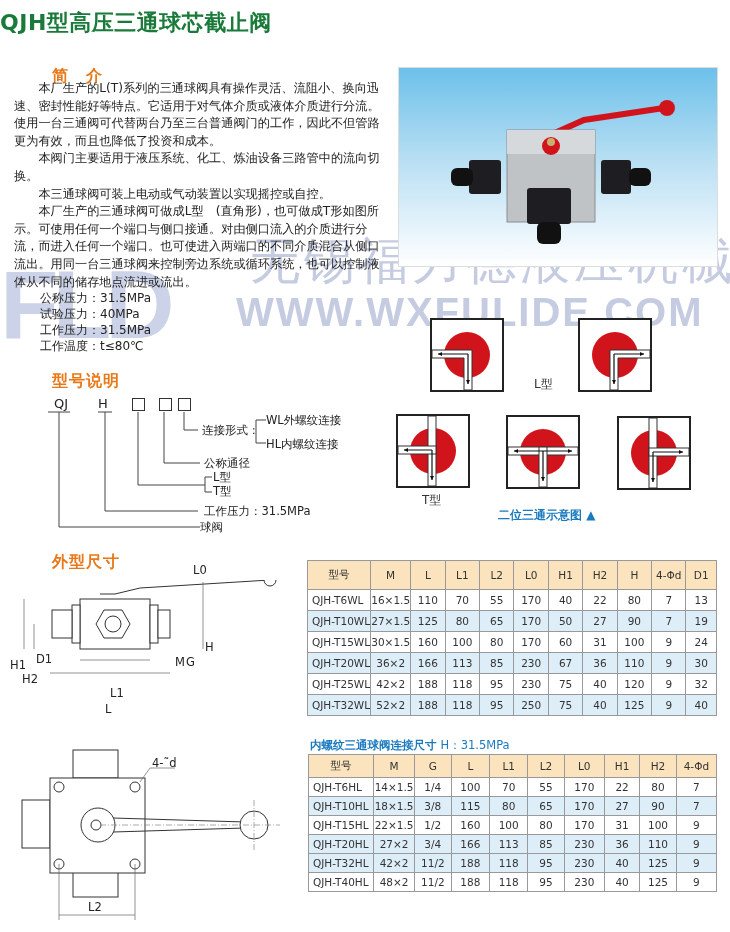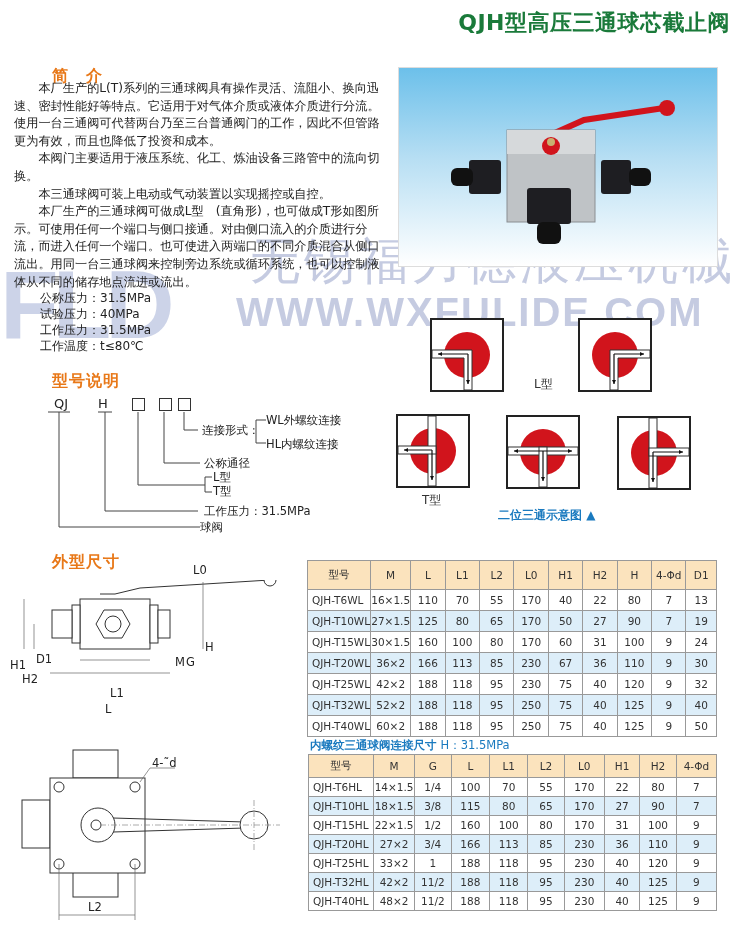--- a/index.html
+++ b/index.html
@@ -1,19 +1,19 @@
 <!DOCTYPE html>
 <html><head>
 <meta charset="utf-8">
 <style>
   html, body { margin:0; padding:0; background:#fff; }
   body { width:730px; height:932px; position:relative; overflow:hidden;
          font-family:"DejaVu Sans","Liberation Sans",sans-serif; color:#222; }
   .abs { position:absolute; }
-  .title { left:0; top:8px; width:730px; text-align:right; font-size:22px; font-weight:bold; color:#1a7a3a; letter-spacing:0.5px; }
+  .title { left:0; top:8px; width:730px; text-align:left; font-size:22px; font-weight:bold; color:#1a7a3a; letter-spacing:0.5px; }
   .sec-head { font-size:16px; font-weight:bold; color:#e87818; letter-spacing:1px; }
   .intro { left:14px; top:80px; width:372px; font-size:12.2px; line-height:17.6px; color:#222; }
   .intro p { margin:0; text-indent:2em; }
   .spec { left:40px; font-size:12px; color:#222; }
   .photo { left:398px; top:67px; width:318px; height:198px;
            background:linear-gradient(to bottom,#6cc0ea 0%,#b6def3 45%,#ffffff 100%); border:1px solid #ddd; }
   .watermark-cn { left:250px; top:228px; font-size:50px; font-family:"DejaVu Serif",serif; color:rgba(150,160,200,0.55); letter-spacing:4px; white-space:nowrap; }
   .watermark-url { left:236px; top:290px; font-size:40px; font-weight:bold; font-family:"Liberation Sans",sans-serif; color:rgba(150,160,200,0.55); letter-spacing:2px; white-space:nowrap; }
   .watermark-logo { left:0; top:250px; font-size:96px; font-weight:bold; color:rgba(110,130,190,0.35); letter-spacing:-6px; font-family:"Liberation Sans",sans-serif; }
   .model-lbl { font-size:13px; color:#222; }
@@ -322,33 +322,20 @@
         <td>188</td>
         <td>118</td>
         <td>95</td>
         <td>250</td>
         <td>75</td>
         <td>40</td>
         <td>125</td>
         <td>9</td>
         <td>40</td>
       </tr>
-    <tr>
-        <td>QJH-T40WL</td>
-        <td>60×2</td>
-        <td>188</td>
-        <td>118</td>
-        <td>95</td>
-        <td>250</td>
-        <td>75</td>
-        <td>40</td>
-        <td>125</td>
-        <td>9</td>
-        <td>50</td>
-      </tr>
   </tbody>
 </table>
 
 <div class="abs tbl-title" style="left:310px;top:738px;"><span>内螺纹三通球阀连接尺寸</span> <span class="pr">H：31.5MPa</span></div>
 <table class="spec-t hl" style="left:308px;top:754px;width:409px;">
   <thead>
       <tr>
     <th style="width:65px">型号</th>
     <th style="width:40px">M</th>
     <th style="width:36px">G</th>
@@ -403,32 +390,20 @@
         <td>27×2</td>
         <td>3/4</td>
         <td>166</td>
         <td>113</td>
         <td>85</td>
         <td>230</td>
         <td>36</td>
         <td>110</td>
         <td>9</td>
       </tr>
-    <tr>
-        <td>QJH-T25HL</td>
-        <td>33×2</td>
-        <td>1</td>
-        <td>188</td>
-        <td>118</td>
-        <td>95</td>
-        <td>230</td>
-        <td>40</td>
-        <td>120</td>
-        <td>9</td>
-      </tr>
     <tr class="alt">
         <td>QJH-T32HL</td>
         <td>42×2</td>
         <td>11/2</td>
         <td>188</td>
         <td>118</td>
         <td>95</td>
         <td>230</td>
         <td>40</td>
         <td>125</td>

